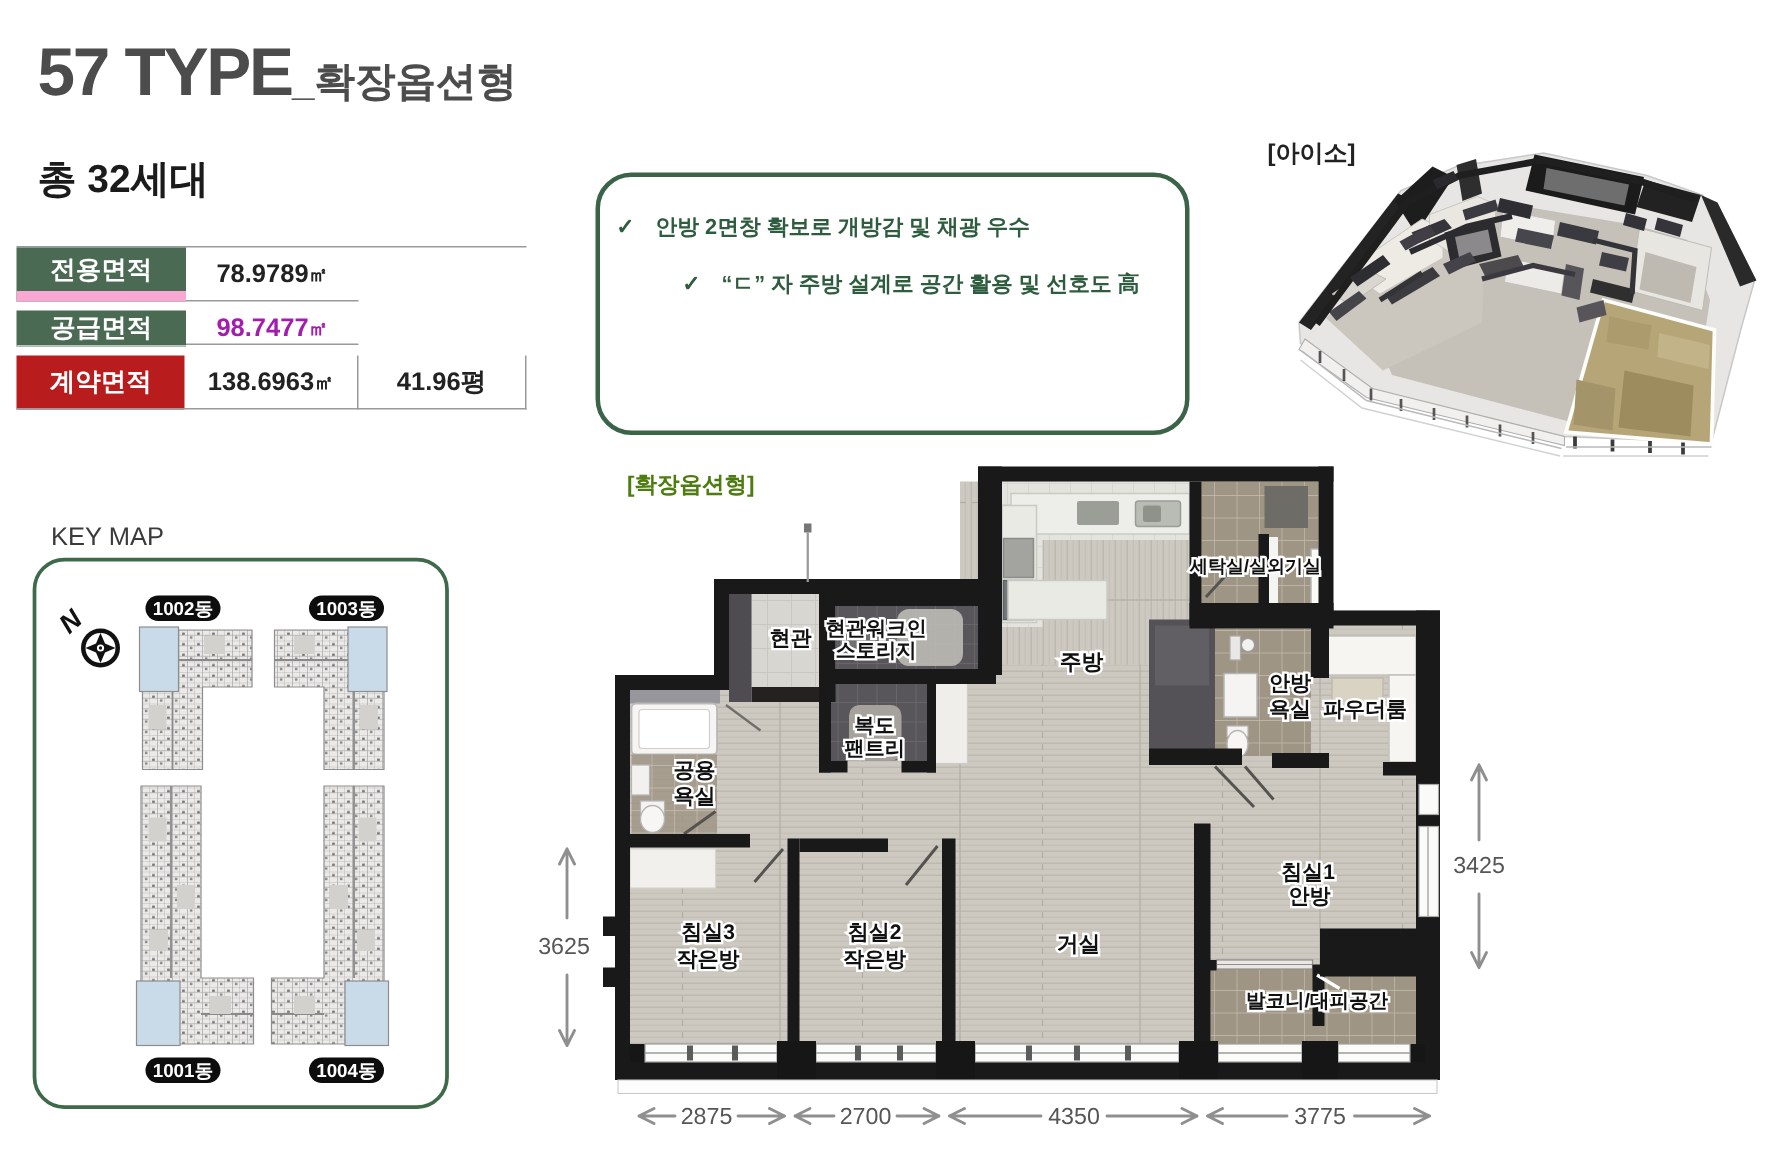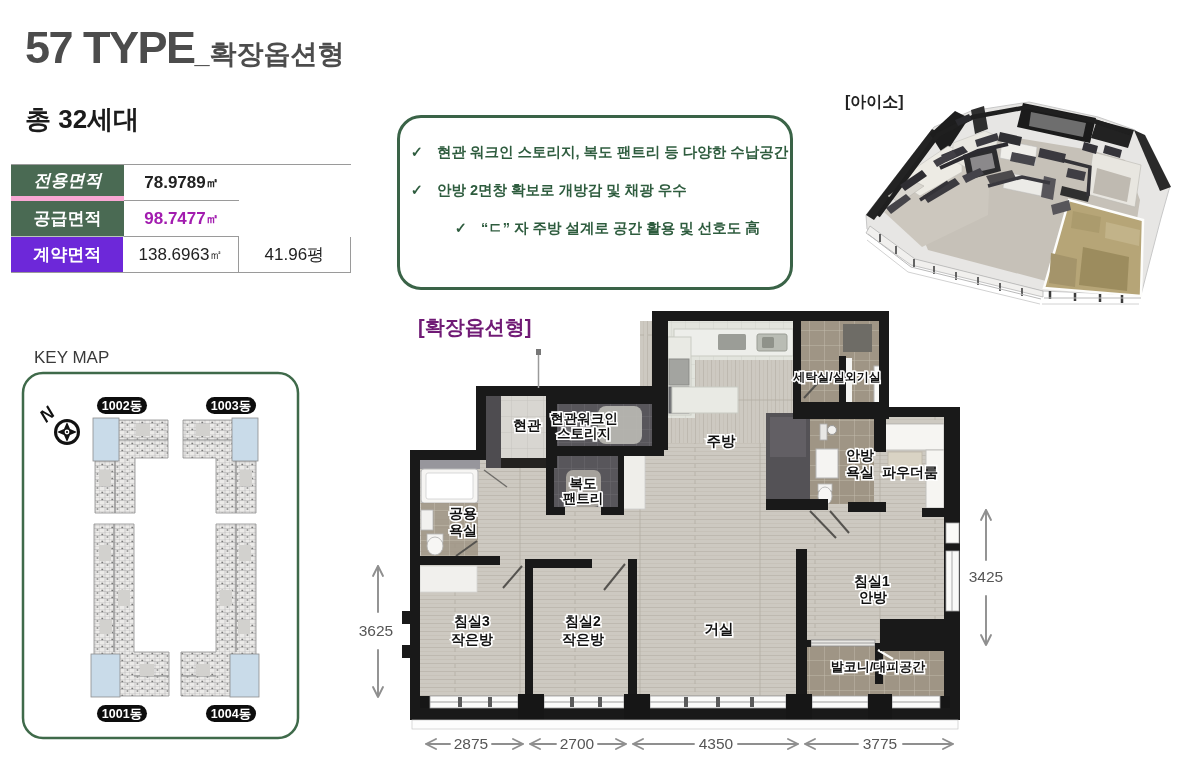--- a/index.html
+++ b/index.html
@@ -11,45 +11,44 @@
 <body>
 
 <div class="abs" style="left:25px;top:22px;color:#4c4c4c;white-space:nowrap;">
   <span style="font-size:45px;font-weight:bold;letter-spacing:-1.5px;">57 TYPE</span><span style="font-size:27px;font-weight:bold;">_확장옵션형</span>
 </div>
 
 <div class="abs" style="left:25px;top:102px;color:#1b1b1b;font-size:26px;font-weight:bold;">총 32세대</div>
 
 <div class="abs" style="left:11px;top:164px;width:340px;height:110px;font-size:17px;">
   <div style="display:flex;height:36px;border-top:1px solid #9a9a9a;">
-    <div style="width:113px;background:#4a6a53;color:#fff;font-weight:bold;display:flex;align-items:center;justify-content:center;border-bottom:5px solid #f9a8d4;font-style:italic;">전용면적</div>
+    <div style="width:113px;background:#4a6a53;color:#fff;font-weight:bold;display:flex;align-items:center;justify-content:center;border-bottom:7px solid #f9a8d4;">전용면적</div>
     <div style="width:115px;color:#222;font-weight:bold;display:flex;align-items:center;justify-content:center;border-bottom:1px solid #9a9a9a;">78.9789<span style="font-size:13px;">㎡</span></div>
   </div>
-  <div style="display:flex;height:36px;">
+  <div style="display:flex;height:36px;align-items:center;">
     <div style="width:113px;background:#4a6a53;color:#fff;font-weight:bold;display:flex;align-items:center;justify-content:center;border-bottom:1px solid #b9c4bb;">공급면적</div>
     <div style="width:115px;color:#a21caf;font-weight:bold;display:flex;align-items:center;justify-content:center;border-bottom:1px solid #9a9a9a;">98.7477<span style="font-size:13px;">㎡</span></div>
   </div>
   <div style="display:flex;height:36px;">
-    <div style="width:113px;background:#6d28d9;color:#fff;font-weight:bold;display:flex;align-items:center;justify-content:center;border-bottom:1px solid #9a9a9a;">계약면적</div>
-    <div style="width:115px;color:#222;font-weight:normal;display:flex;align-items:center;justify-content:center;border-bottom:1px solid #9a9a9a;">138.6963<span style="font-size:13px;">㎡</span></div>
-    <div style="width:112px;color:#222;font-weight:normal;display:flex;align-items:center;justify-content:center;border-left:1px solid #9a9a9a;border-right:1px solid #9a9a9a;border-bottom:1px solid #9a9a9a;">41.96평</div>
+    <div style="width:113px;background:#b91c1c;color:#fff;font-weight:bold;display:flex;align-items:center;justify-content:center;border-bottom:1px solid #9a9a9a;">계약면적</div>
+    <div style="width:115px;color:#222;font-weight:bold;display:flex;align-items:center;justify-content:center;border-bottom:1px solid #9a9a9a;">138.6963<span style="font-size:13px;">㎡</span></div>
+    <div style="width:112px;color:#222;font-weight:bold;display:flex;align-items:center;justify-content:center;border-left:1px solid #9a9a9a;border-right:1px solid #9a9a9a;border-bottom:1px solid #9a9a9a;">41.96평</div>
   </div>
 </div>
 
 <div class="abs" style="left:397px;top:115px;width:390px;height:154px;border:3px solid #3a6347;border-radius:24px;color:#2e5c3e;font-size:14.5px;font-weight:bold;padding-top:15px;white-space:nowrap;">
-  <div style="height:38px;line-height:38px;"><span style="display:inline-block;width:23px;text-align:right;">✓</span><span style="display:inline-block;width:14px;"></span>현관 워크인 스토리지, 복도 팬트리 등 다양한 수납공간</div>
   <div style="height:38px;line-height:38px;"><span style="display:inline-block;width:23px;text-align:right;">✓</span><span style="display:inline-block;width:14px;"></span>안방 2면창 확보로 개방감 및 채광 우수</div>
   <div style="height:38px;line-height:38px;padding-left:44px;"><span style="display:inline-block;width:23px;text-align:right;">✓</span><span style="display:inline-block;width:14px;"></span>“ㄷ” 자 주방 설계로 공간 활용 및 선호도 高</div>
 </div>
 
 <div class="abs" style="left:845px;top:92px;color:#222;font-size:16px;font-weight:bold;">[아이소]</div>
 
 <div class="abs" style="left:34px;top:348px;color:#3a3a3a;font-size:17px;">KEY MAP</div>
 
-<div class="abs" style="left:418px;top:314px;color:#701a75;font-size:20px;font-weight:bold;">[확장옵션형]</div>
+<div class="abs" style="left:418px;top:314px;color:#4d7c0f;font-size:15px;font-weight:bold;">[확장옵션형]</div>
 
 <svg class="abs" style="left:0;top:0;" width="1178" height="766" viewBox="0 0 1178 766">
 <defs>
   <pattern id="woodh" width="120" height="8" patternUnits="userSpaceOnUse">
     <rect width="120" height="8" fill="#cdc9c1"></rect>
     <line x1="0" y1="7.5" x2="120" y2="7.5" stroke="#beb9b0" stroke-width="1"></line>
     <line x1="0" y1="3.5" x2="120" y2="3.5" stroke="#c2bdb3" stroke-width="0.6"></line>
     <line x1="40" y1="0" x2="40" y2="8" stroke="#b3ada2" stroke-width="0.8"></line>
     <line x1="95" y1="0" x2="95" y2="4" stroke="#b3ada2" stroke-width="0.8"></line>
   </pattern>

